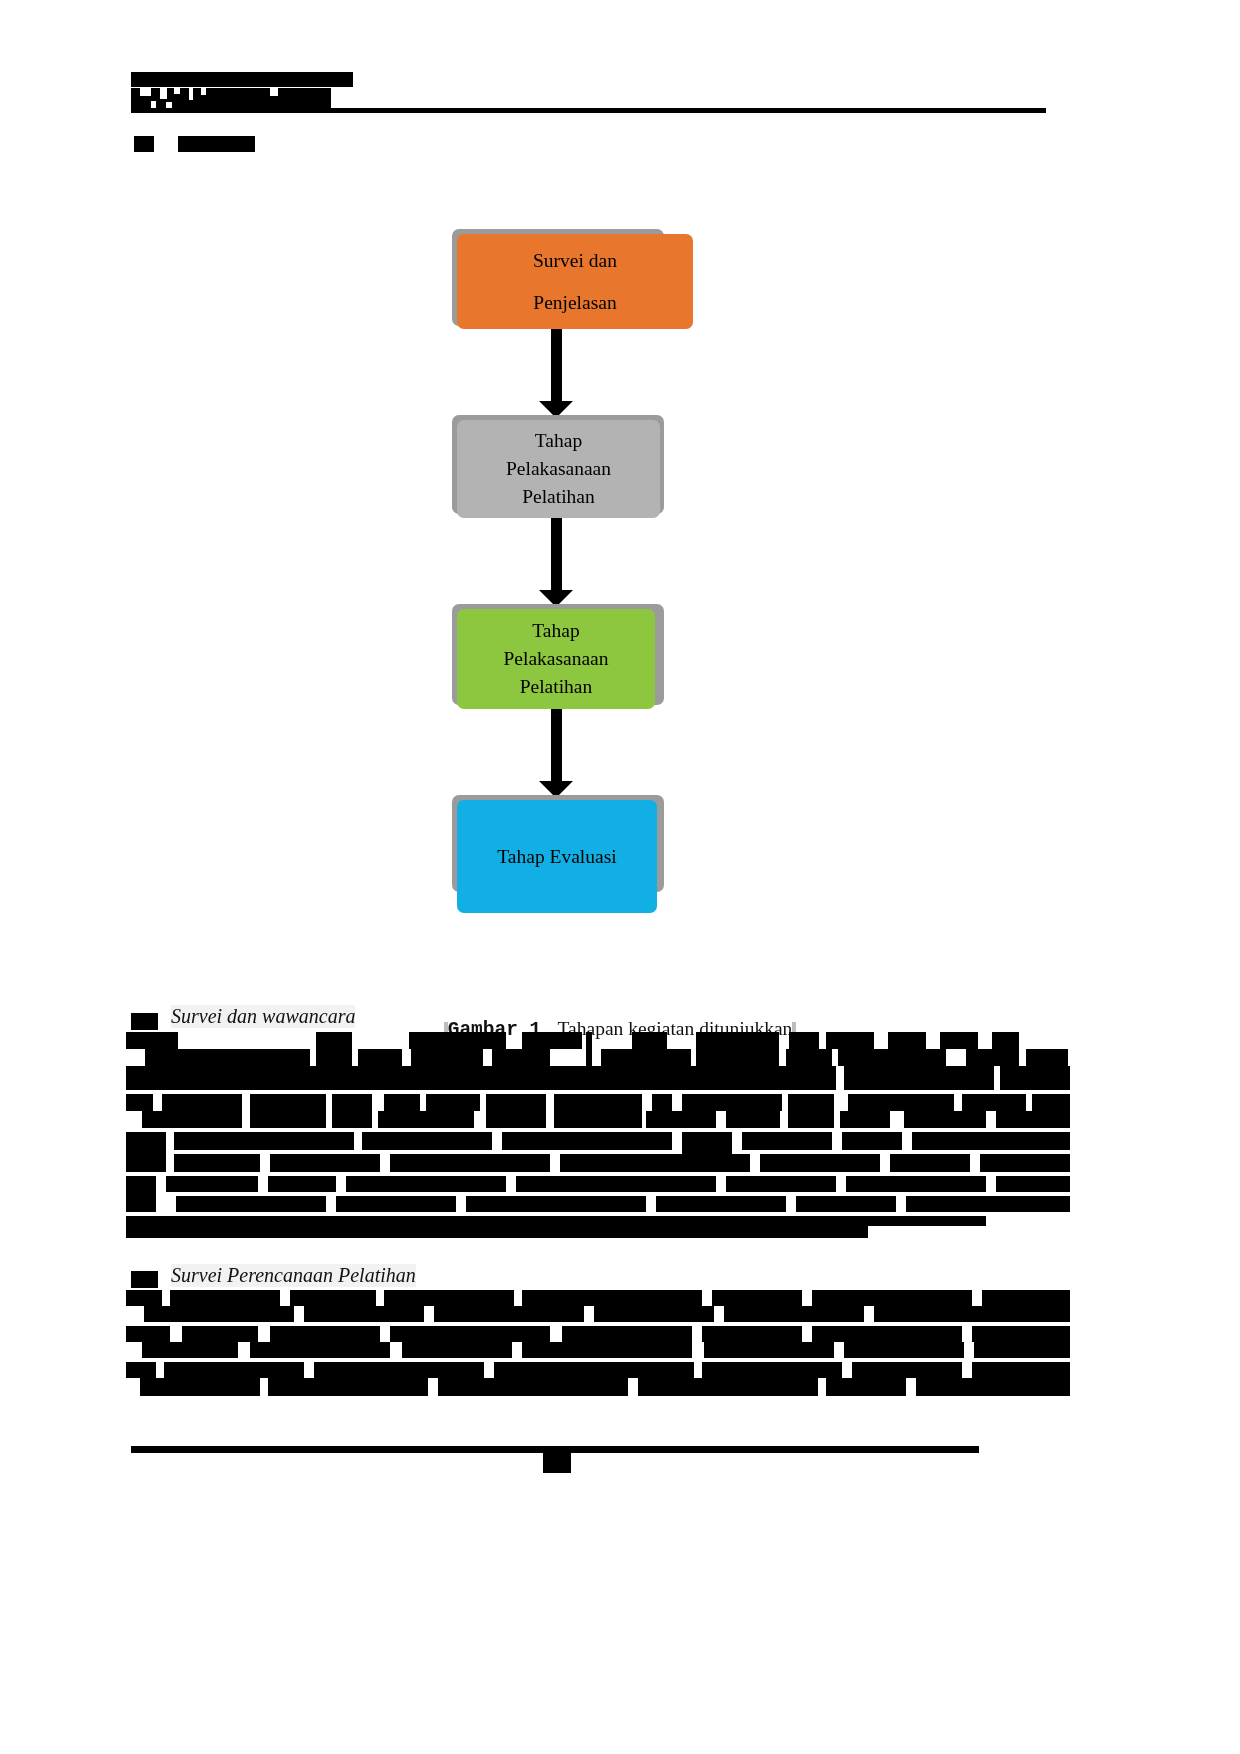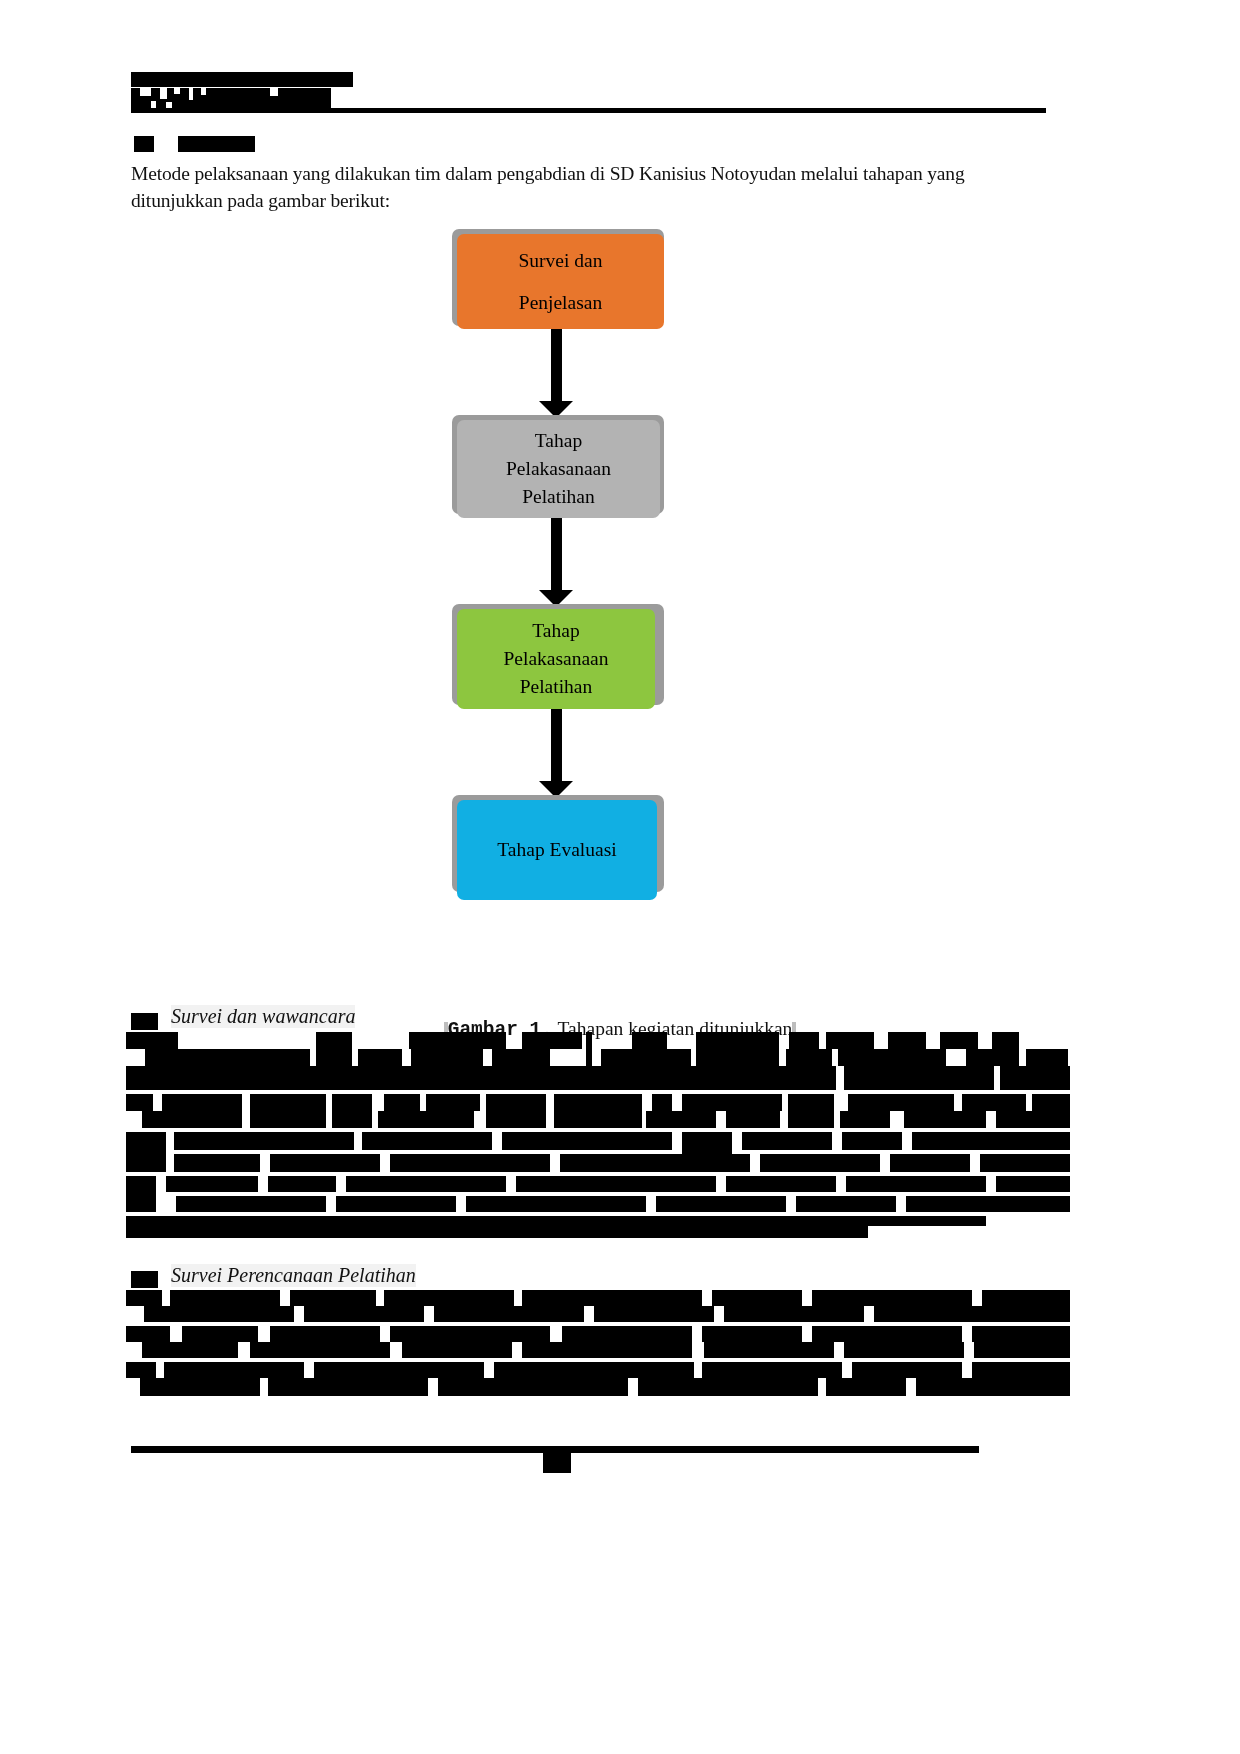--- a/index.html
+++ b/index.html
@@ -229,28 +229,25 @@
       <span class="notch" style="left:139px;top:0px;  width:8px;  height:8px;"></span>
     </div>
     <div class="header-rule"></div>
   </div>
 
   <div class="sect-label">
     <span class="bullet"></span>
     <span class="word"></span>
   </div>
 
-  <div class="para para-intro">
-    <span>Metode pelaksanaan yang dilakukan tim dalam pengabdian di SD Kanisius Notoyudan melalui tahapan yang ditunjukkan pada gambar berikut:</span>
-  </div>
 
   <div class="flow">
 
     <div class="flow-shadow" style="left:452px; top:229px; width:212px; height:97px;"></div>
-    <div class="flow-box box-survei" style="left:457px; top:234px; width:207px; height:95px;">
+    <div class="flow-box box-survei" style="left:457px; top:234px; width:236px; height:95px;">
       <div>Survei dan</div>
       <div style="height:14px"></div>
       <div>Penjelasan</div>
     </div>
 
     <div class="flow-line" style="left:551px; top:329px; height:80px;"></div>
     <div class="flow-arrow" style="left:539px; top:401px;"></div>
 
     <div class="flow-shadow" style="left:452px; top:415px; width:212px; height:99px;"></div>
     <div class="flow-box box-perenc" style="left:457px; top:420px; width:203px; height:98px;">
@@ -266,21 +263,21 @@
     <div class="flow-box box-pelaks" style="left:457px; top:609px; width:198px; height:100px;">
       <div>Tahap</div>
       <div>Pelakasanaan</div>
       <div>Pelatihan</div>
     </div>
 
     <div class="flow-line" style="left:551px; top:709px; height:80px;"></div>
     <div class="flow-arrow" style="left:539px; top:781px;"></div>
 
     <div class="flow-shadow" style="left:452px; top:795px; width:212px; height:97px;"></div>
-    <div class="flow-box box-evalu" style="left:457px; top:800px; width:200px; height:100px;">
+    <div class="flow-box box-evalu" style="left:457px; top:800px; width:200px; height:113px;">
       <div>Tahap Evaluasi</div>
     </div>
   </div>
 
   <div class="caption">
     <span class="para-tick"></span><b>Gambar 1.</b>
     <span>Tahapan kegiatan ditunjukkan</span><span class="para-tick"></span>
   </div>
 
 

